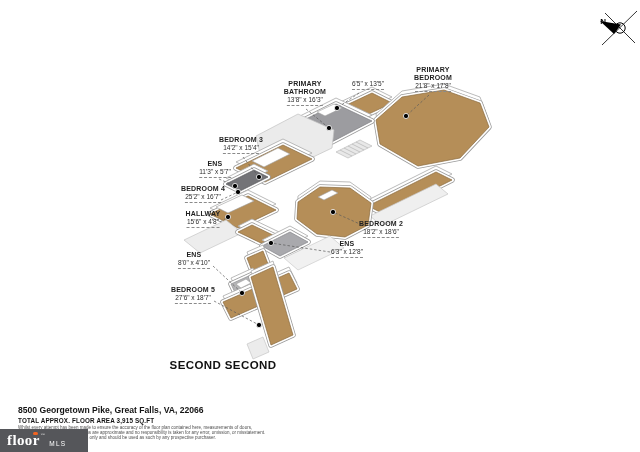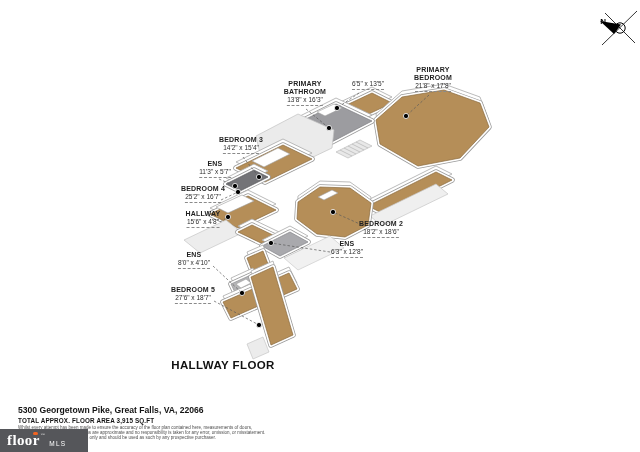--- a/index.html
+++ b/index.html
@@ -233,23 +233,23 @@
   <div class="room-label" style="left:194px;top:251px">
     <div class="rl-name">ENS</div>
     <div><span class="rl-dims">8'0" x 4'10"</span></div>
   </div>
 
   <div class="room-label" style="left:193px;top:286px">
     <div class="rl-name">BEDROOM 5</div>
     <div><span class="rl-dims">27'6" x 18'7"</span></div>
   </div>
 
-  <div class="floor-title">HALLWAY FLOOR</div>
-
-  <div class="address">5300 Georgetown Pike, Great Falls, VA, 22066</div>
+  <div class="floor-title">SECOND SECOND</div>
+
+  <div class="address">8500 Georgetown Pike, Great Falls, VA, 22066</div>
   <div class="area">TOTAL APPROX. FLOOR AREA 3,915 SQ.FT</div>
   <div class="disclaimer">
     <div>Whilst every attempt has been made to ensure the accuracy of the floor plan contained here, measurements of doors,</div>
     <div>windows, rooms and any other items are approximate and no responsibility is taken for any error, omission, or misstatement.</div>
     <div>This plan is for illustrative purposes only and should be used as such by any prospective purchaser.</div>
   </div>
 
   <div class="mls-logo">
     <span class="logo-bright">
       <span>floor</span><span class="logo-tm">™</span>

